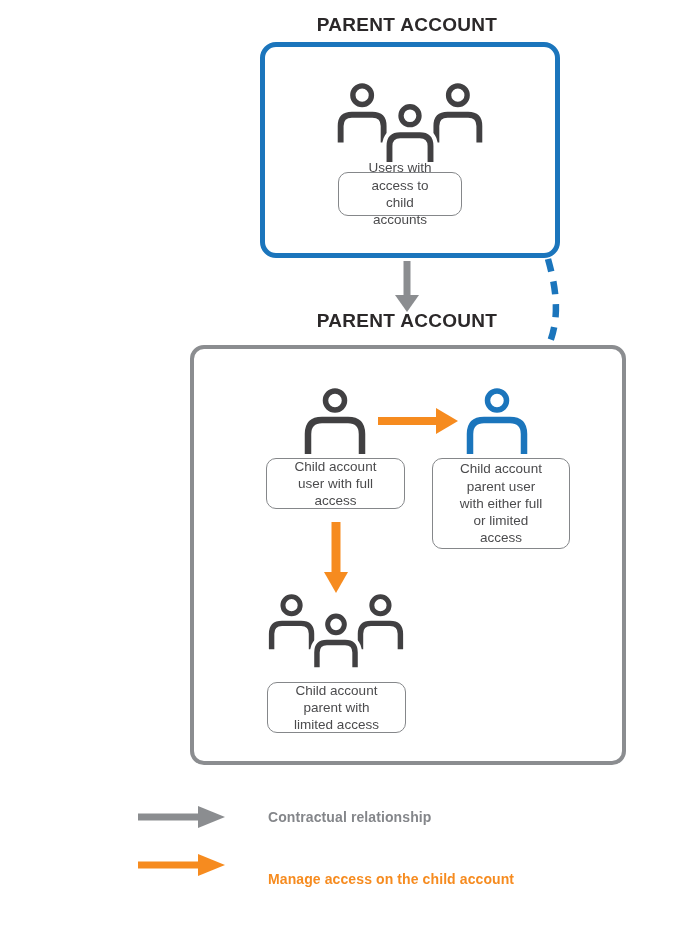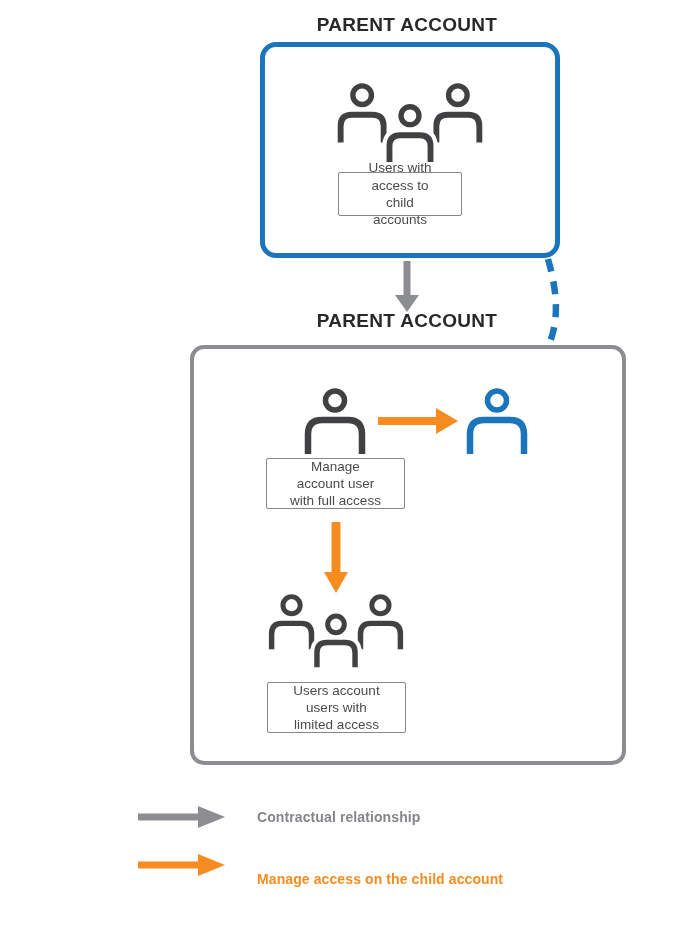--- a/index.html
+++ b/index.html
@@ -47,21 +47,21 @@
     width: 436px; height: 420px;
     border: 4px solid var(--gray);
     border-radius: 14px;
   }
 
   .label-box {
     position: absolute;
     box-sizing: border-box;
     background: #ffffff;
     border: 1.5px solid var(--label-border);
-    border-radius: 2px;
+    border-radius: 10px;
     color: var(--label-text);
     font-size: 13.5px;
     line-height: 1.28;
     text-align: center;
     display: flex;
     align-items: center;
     justify-content: center;
     padding: 4px 20px;
   }
   #parent-users-label { left: 278px; top: 172px; width: 124px; height: 44px; }
@@ -79,20 +79,21 @@
   .line-gray    { stroke: var(--gray); }
   .line-orange  { stroke: var(--orange); }
   .line-blue    { stroke: var(--blue); }
 
   .legend-row {
     position: absolute;
     left: 75px;
     height: 28px;
     display: flex;
     align-items: center;
+    gap: 11px;
   }
   #legend-row-0 { top: 803px; }
   #legend-row-1 { top: 851px; }
   #legend-row-2 { top: 898px; }
   .legend-label {
     margin-left: 30px;
     font-size: 14px;
     font-weight: 700;
     letter-spacing: 0.1px;
     white-space: nowrap;
@@ -155,21 +156,22 @@
     <polygon points="60,2 60,28 82,15" class="fill-orange"></polygon>
   </svg>
 
   <svg class="abs" style="left:405px; top:388px;" width="64" height="66" viewBox="0 0 64 66">
     <g class="stroke-blue">
       <circle cx="32" cy="12.5" r="9.5" stroke-width="5.5"></circle>
       <path d="M 5,66 L 5,46 Q 5,32 19,32 L 45,32 Q 59,32 59,46 L 59,66" stroke-width="6.5"></path>
     </g>
   </svg>
 
-  <div id="full-access-label" class="label-box">Manage account user with full access</div>
+  <div id="full-access-label" class="label-box">Child account user with full access</div>
+  <div id="parent-user-label" class="label-box">Child account parent user with either full or limited access</div>
 
   <svg class="abs" style="left:261px; top:520px;" width="30" height="74" viewBox="0 0 30 74">
     <line x1="15" y1="2" x2="15" y2="53" stroke-width="9" class="line-orange"></line>
     <polygon points="3,52 27,52 15,73" class="fill-orange"></polygon>
   </svg>
 
   <svg class="abs" style="left:194px; top:593px;" width="164" height="78" viewBox="0 0 180 86">
     <g class="stroke-dark">
       <circle cx="41" cy="13.5" r="9.5" stroke-width="5.5"></circle>
       <path d="M 19,62 L 19,45 Q 19,33.5 30.5,33.5 L 51.5,33.5 Q 63,33.5 63,45 L 63,62" stroke-width="6"></path>
@@ -179,21 +181,21 @@
     <g class="stroke-halo">
       <circle cx="90" cy="34.5" r="9.2" stroke-width="15"></circle>
       <path d="M 69,82 L 69,65.5 Q 69,54.5 80,54.5 L 100,54.5 Q 111,54.5 111,65.5 L 111,82" stroke-width="15"></path>
     </g>
     <g class="stroke-dark">
       <circle cx="90" cy="34.5" r="9.2" stroke-width="5.5"></circle>
       <path d="M 69,82 L 69,65.5 Q 69,54.5 80,54.5 L 100,54.5 Q 111,54.5 111,65.5 L 111,82" stroke-width="6"></path>
     </g>
   </svg>
 
-  <div id="limited-access-label" class="label-box">Users account users with limited access</div>
+  <div id="limited-access-label" class="label-box">Child account parent with limited access</div>
 
   <div id="legend-row-0" class="legend-row">
     <svg width="92" height="28" viewBox="0 0 92 28">
       <line x1="3" y1="14" x2="64" y2="14" stroke-width="7" class="line-gray"></line>
       <polygon points="63,3 63,25 90,14" class="fill-gray"></polygon>
     </svg>
     <span class="legend-label gray">Contractual relationship</span>
   </div>
 
   <div id="legend-row-1" class="legend-row">

